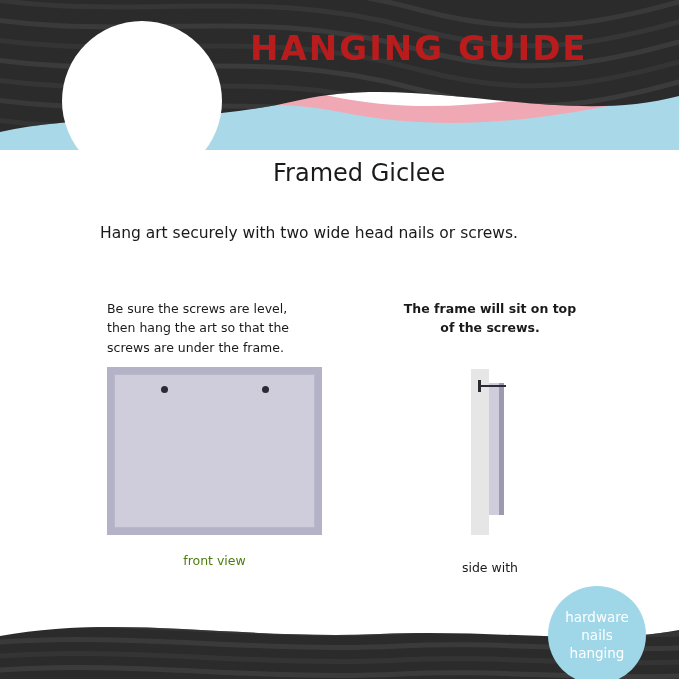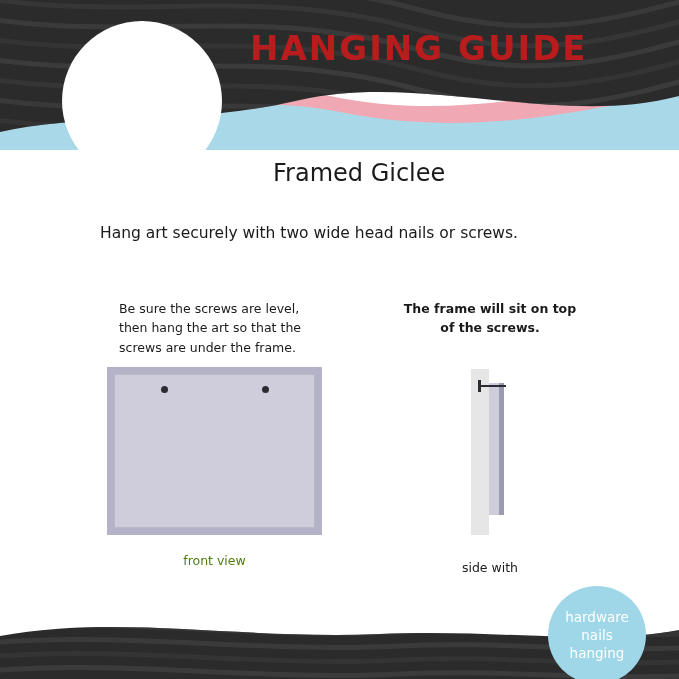--- a/index.html
+++ b/index.html
@@ -40,21 +40,21 @@
   .product-type{
     position:absolute;left:245px;top:159px;
     font-size:24px;color:#1a1a1a;font-family:"DejaVu Sans", sans-serif;margin-left:28px;
   }
   .instruction{
     position:absolute;left:100px;top:224px;width:480px;
     font-size:15.5px;color:#1a1a1a;font-family:"DejaVu Sans", sans-serif;
   }
 
   .cap-left{
-    position:absolute;left:119px;top:299px;width:210px;
+    position:absolute;left:107px;top:299px;width:210px;
     font-size:12.5px;line-height:1.55;color:#1a1a1a;
     font-family:"DejaVu Sans", sans-serif;
   }
   .cap-right{
     position:absolute;left:395px;top:299px;width:190px;
     font-size:12.5px;line-height:1.55;color:#1a1a1a;text-align:center;
     font-family:"DejaVu Sans", sans-serif;
     font-weight:bold;
   }
 

